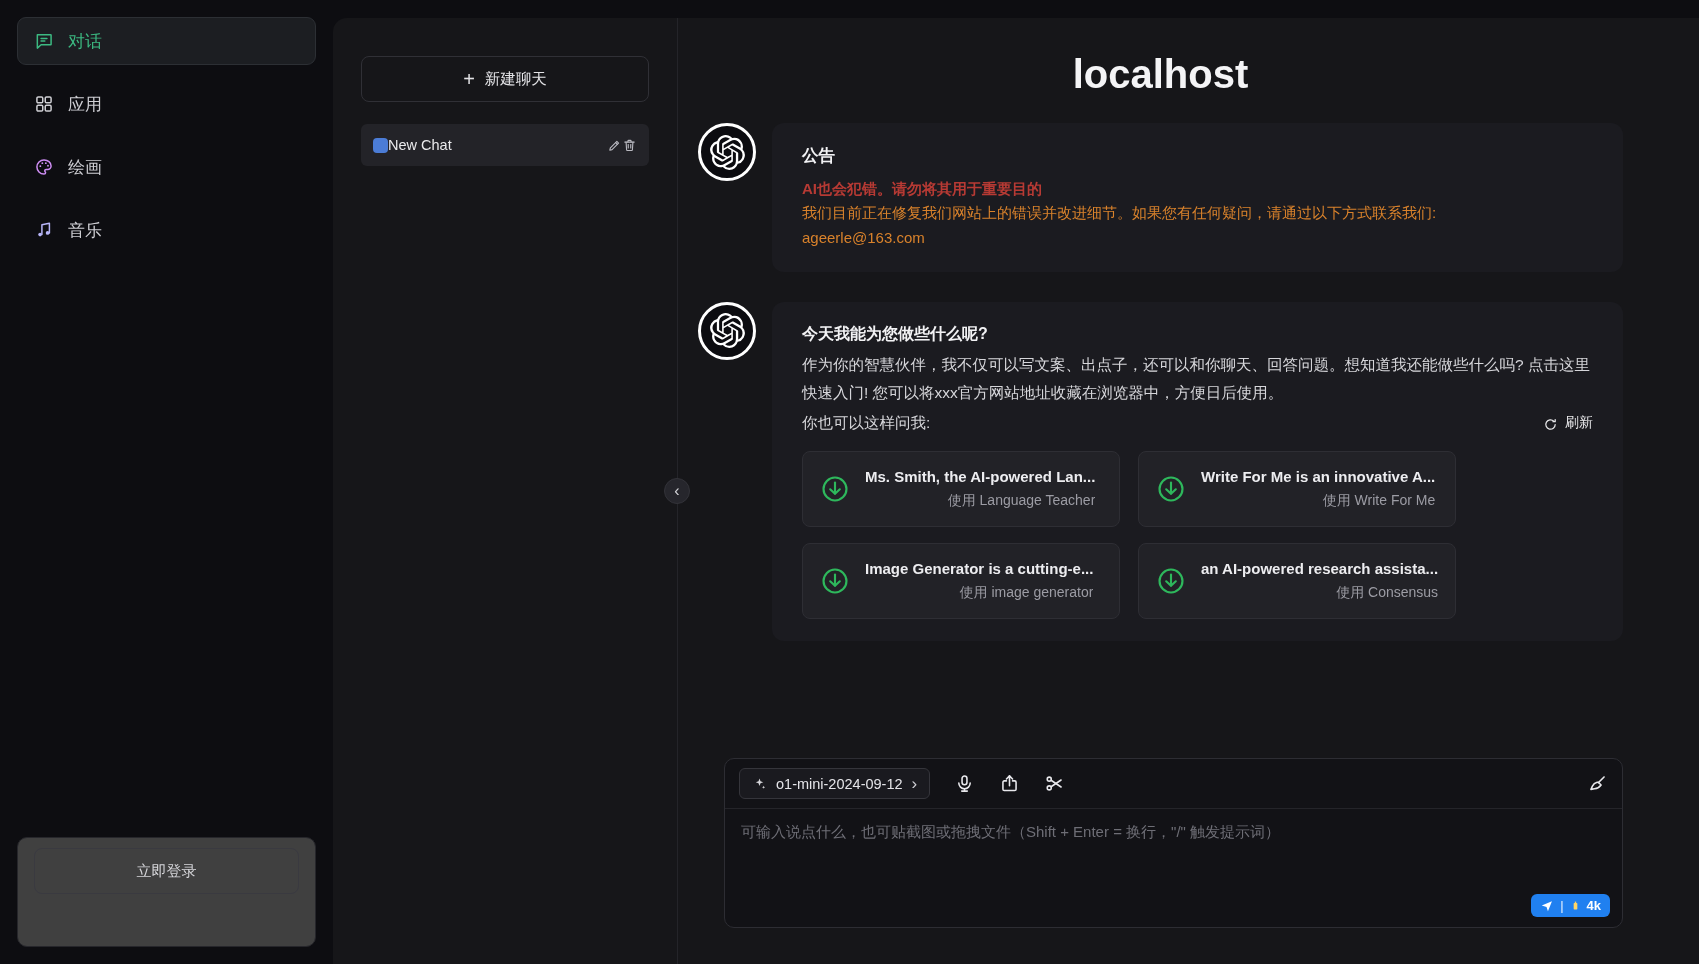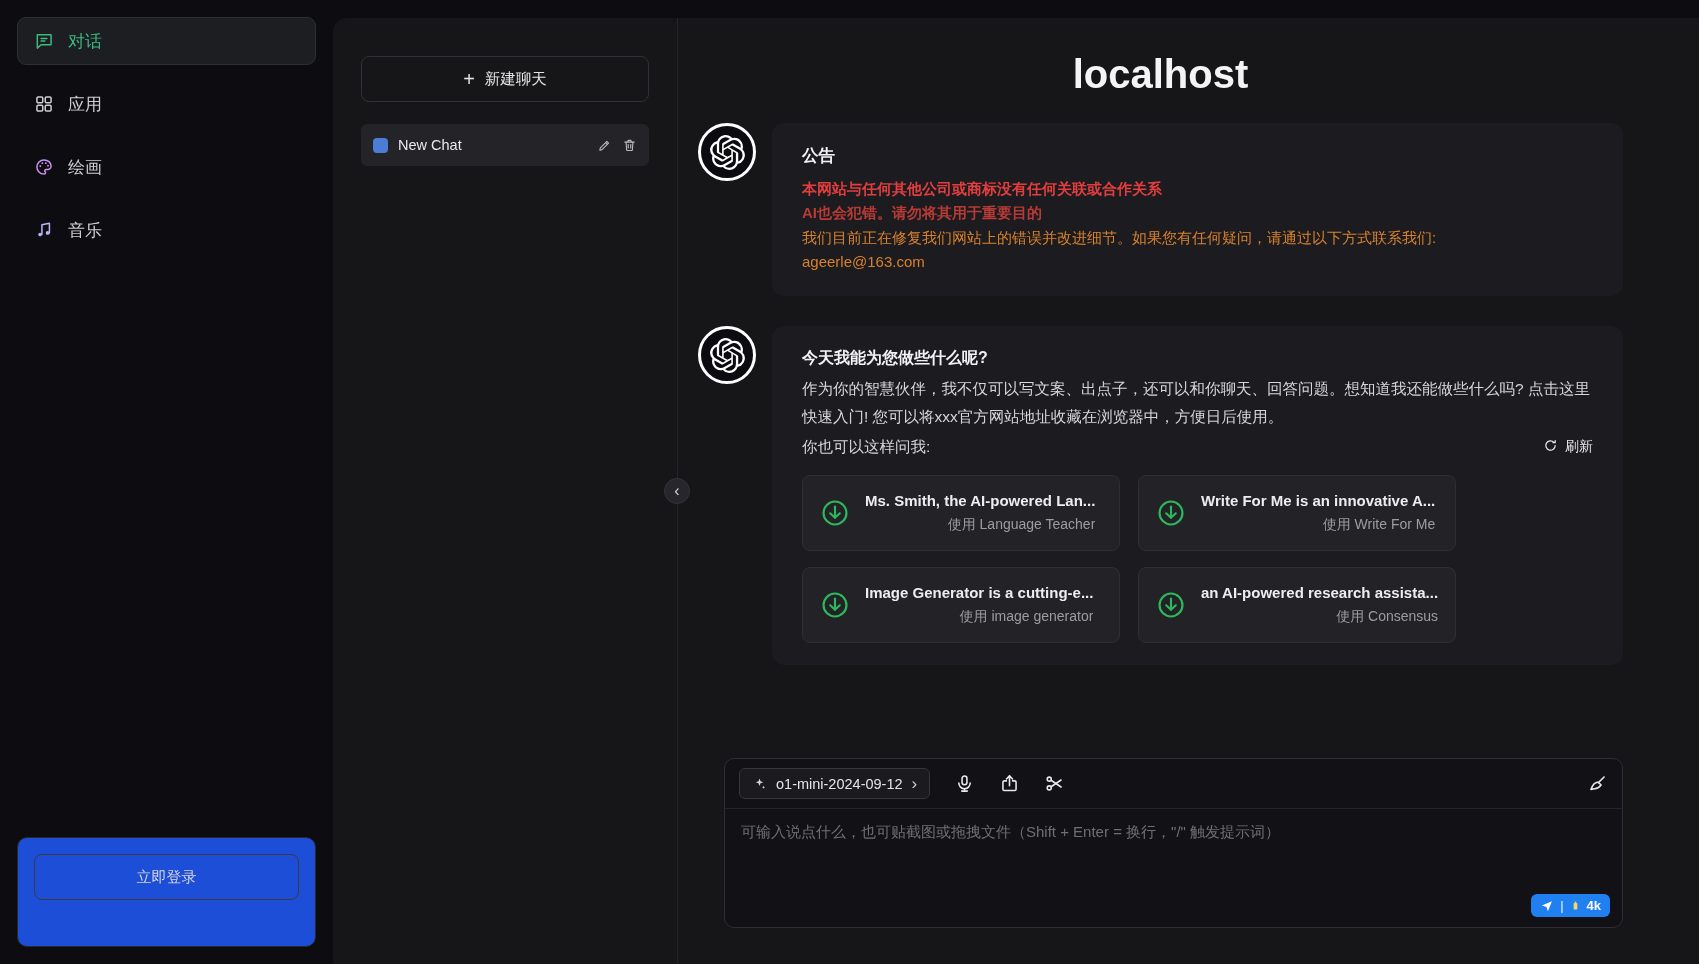--- a/index.html
+++ b/index.html
@@ -8,32 +8,32 @@
   svg { display:block; }
   .app { display:flex; width:100%; height:100%; }
 
   
   .sidebar { width:333px; flex:0 0 333px; padding:17px; display:flex; flex-direction:column; }
   .side-item { display:flex; align-items:center; gap:14px; height:48px; padding:0 16px; border-radius:9px; margin-bottom:15px; font-size:17px; color:#cfcfd4; cursor:pointer; border:1px solid transparent; }
   .side-item.active { background:#1c1e22; border-color:#2c2f34; color:var(--green_accent,#3cba82); }
   .side-item .ic { width:20px; height:20px; flex:0 0 20px; }
   .icon-palette { color:var(--palette_purple,#cf8ef5); }
   .icon-music { color:var(--music_purple,#b7b5f8); }
-  .login-box { margin-top:auto; border:1px solid #26262b; background:#1d4ed8; border-radius:10px; height:110px; padding:16px 16px; }
+  .login-box { margin-top:auto; border:1px solid #26262b; background:#404040; border-radius:10px; height:110px; padding:10px 16px; }
   .login-btn { width:100%; height:46px; border:1px solid #3a3a40; border-radius:8px; background:transparent; color:#d6d6da; font-size:15px; cursor:pointer; font-family:inherit; }
 
   
   .panel { flex:1; margin-top:18px; background:#161619; border-top-left-radius:14px; display:flex; min-width:0; }
 
   
   .chat-col { width:345px; flex:0 0 345px; border-right:1px solid #242429; padding:38px 28px 0; position:relative; }
   .new-chat-btn { width:100%; height:46px; border:1px solid #303036; border-radius:8px; background:transparent; color:#e3e3e6; font-size:15.5px; display:flex; align-items:center; justify-content:center; gap:10px; cursor:pointer; font-family:inherit; }
   .plus-glyph { font-size:20px; line-height:1; color:#e3e3e6; }
   .history-title { margin-top:52px; font-size:17px; color:#d2d2d6; }
-  .chat-item { margin-top:22px; height:42px; background:#232328; border-radius:6px; display:flex; align-items:center; gap:10px; padding:0 12px; cursor:pointer; }
+  .chat-item { margin-top:22px; height:42px; background:#232328; border-radius:6px; display:flex; align-items:center; padding:0 12px; cursor:pointer; }
   .chat-dot { width:15px; height:15px; border-radius:4px; background:var(--chat_item_blue,#4b7cd6); flex:0 0 15px; }
   .chat-item-title { flex:1; font-size:14.5px; color:#eaeaec; }
   .chat-item .ic { width:15px; height:15px; color:#b9b9c0; cursor:pointer; }
   .collapse-btn { position:absolute; right:-13px; top:50%; transform:translateY(-50%); width:26px; height:26px; border-radius:50%; background:#26262c; border:1px solid #333339; color:#d2d2d6; display:flex; align-items:center; justify-content:center; font-size:16px; line-height:1; cursor:pointer; z-index:5; }
 
   
   .main { flex:1; min-width:0; display:flex; flex-direction:column; padding:0 76px 0 20px; }
   .main-title { text-align:center; font-size:40px; font-weight:800; color:#f4f4f6; margin:34px 0 26px; }
   .msg { display:flex; gap:16px; margin-bottom:30px; align-items:flex-start; }
   .avatar { width:58px; height:58px; border-radius:50%; background:#0c0c10; border:3px solid #ffffff; display:flex; align-items:center; justify-content:center; flex:0 0 58px; }
@@ -41,21 +41,21 @@
   .bubble { flex:1; background:#1b1b20; border-radius:12px; padding:22px 30px; min-width:0; }
   .ann-title { font-size:16.5px; font-weight:700; margin-bottom:10px; color:#f2f2f4; }
   .ann-l1 { color:var(--red_bold,#e23e3e); font-weight:700; font-size:15px; line-height:1.62; }
   .ann-l2 { color:var(--red_dark,#b73a34); font-weight:700; font-size:15px; line-height:1.62; }
   .ann-l3 { color:var(--orange,#d9822b); font-size:15px; line-height:1.62; }
   .ann-email { color:var(--orange,#d9822b); font-size:15px; line-height:1.62; cursor:pointer; display:inline-block; }
   .welcome-title { font-size:16px; font-weight:700; margin-bottom:6px; color:#f2f2f4; }
   .welcome-body { font-size:15.5px; color:#d6d6da; line-height:1.8; }
   .ask-row { display:flex; align-items:center; justify-content:space-between; margin-top:2px; }
   .ask-text { font-size:15.5px; color:#d6d6da; line-height:1.8; }
-  .refresh-btn { display:flex; align-items:flex-start; gap:7px; color:#e8e8ea; font-size:14px; cursor:pointer; }
+  .refresh-btn { display:flex; align-items:flex-end; gap:7px; color:#e8e8ea; font-size:14px; cursor:pointer; }
   .refresh-btn .ic { width:15px; height:15px; }
   .sugg-grid { margin-top:14px; display:grid; grid-template-columns:318px 318px; gap:16px 18px; }
   .sugg-card { display:flex; align-items:center; gap:14px; background:#222227; border:1px solid #2e2e34; border-radius:8px; padding:12px 16px; height:76px; cursor:pointer; min-width:0; }
   .sugg-icon { width:32px; height:32px; color:var(--green_icon,#2eb85c); flex:0 0 32px; }
   .sugg-texts { min-width:0; }
   .sugg-title { font-size:15px; color:#ededf0; font-weight:600; white-space:nowrap; overflow:hidden; text-overflow:ellipsis; }
   .sugg-sub { margin-top:7px; font-size:14px; color:#9c9ca4; white-space:nowrap; overflow:hidden; text-overflow:ellipsis;text-align:right; }
 
   
   .composer { margin:16px 0 36px 26px; border:1px solid #2d2d33; border-radius:10px; background:#121216; margin-top:auto; }
@@ -158,21 +158,20 @@
       <div class="main-title">localhost</div>
 
       <div class="msg">
         <div class="avatar">
           <svg>
               <use href="#openai-logo"></use>
             </svg>
         </div>
         <div class="bubble">
           <div class="ann-title">公告</div>
-          <div class="ann-l1">本网站与任何其他公司或商标没有任何关联或合作关系</div>
           <div class="ann-l2">AI也会犯错。请勿将其用于重要目的</div>
           <div class="ann-l3">我们目前正在修复我们网站上的错误并改进细节。如果您有任何疑问，请通过以下方式联系我们:</div>
           <div><span class="ann-email">ageerle@163.com</span></div>
         </div>
       </div>
 
       <div class="msg">
         <div class="avatar">
           <svg>
               <use href="#openai-logo"></use>

